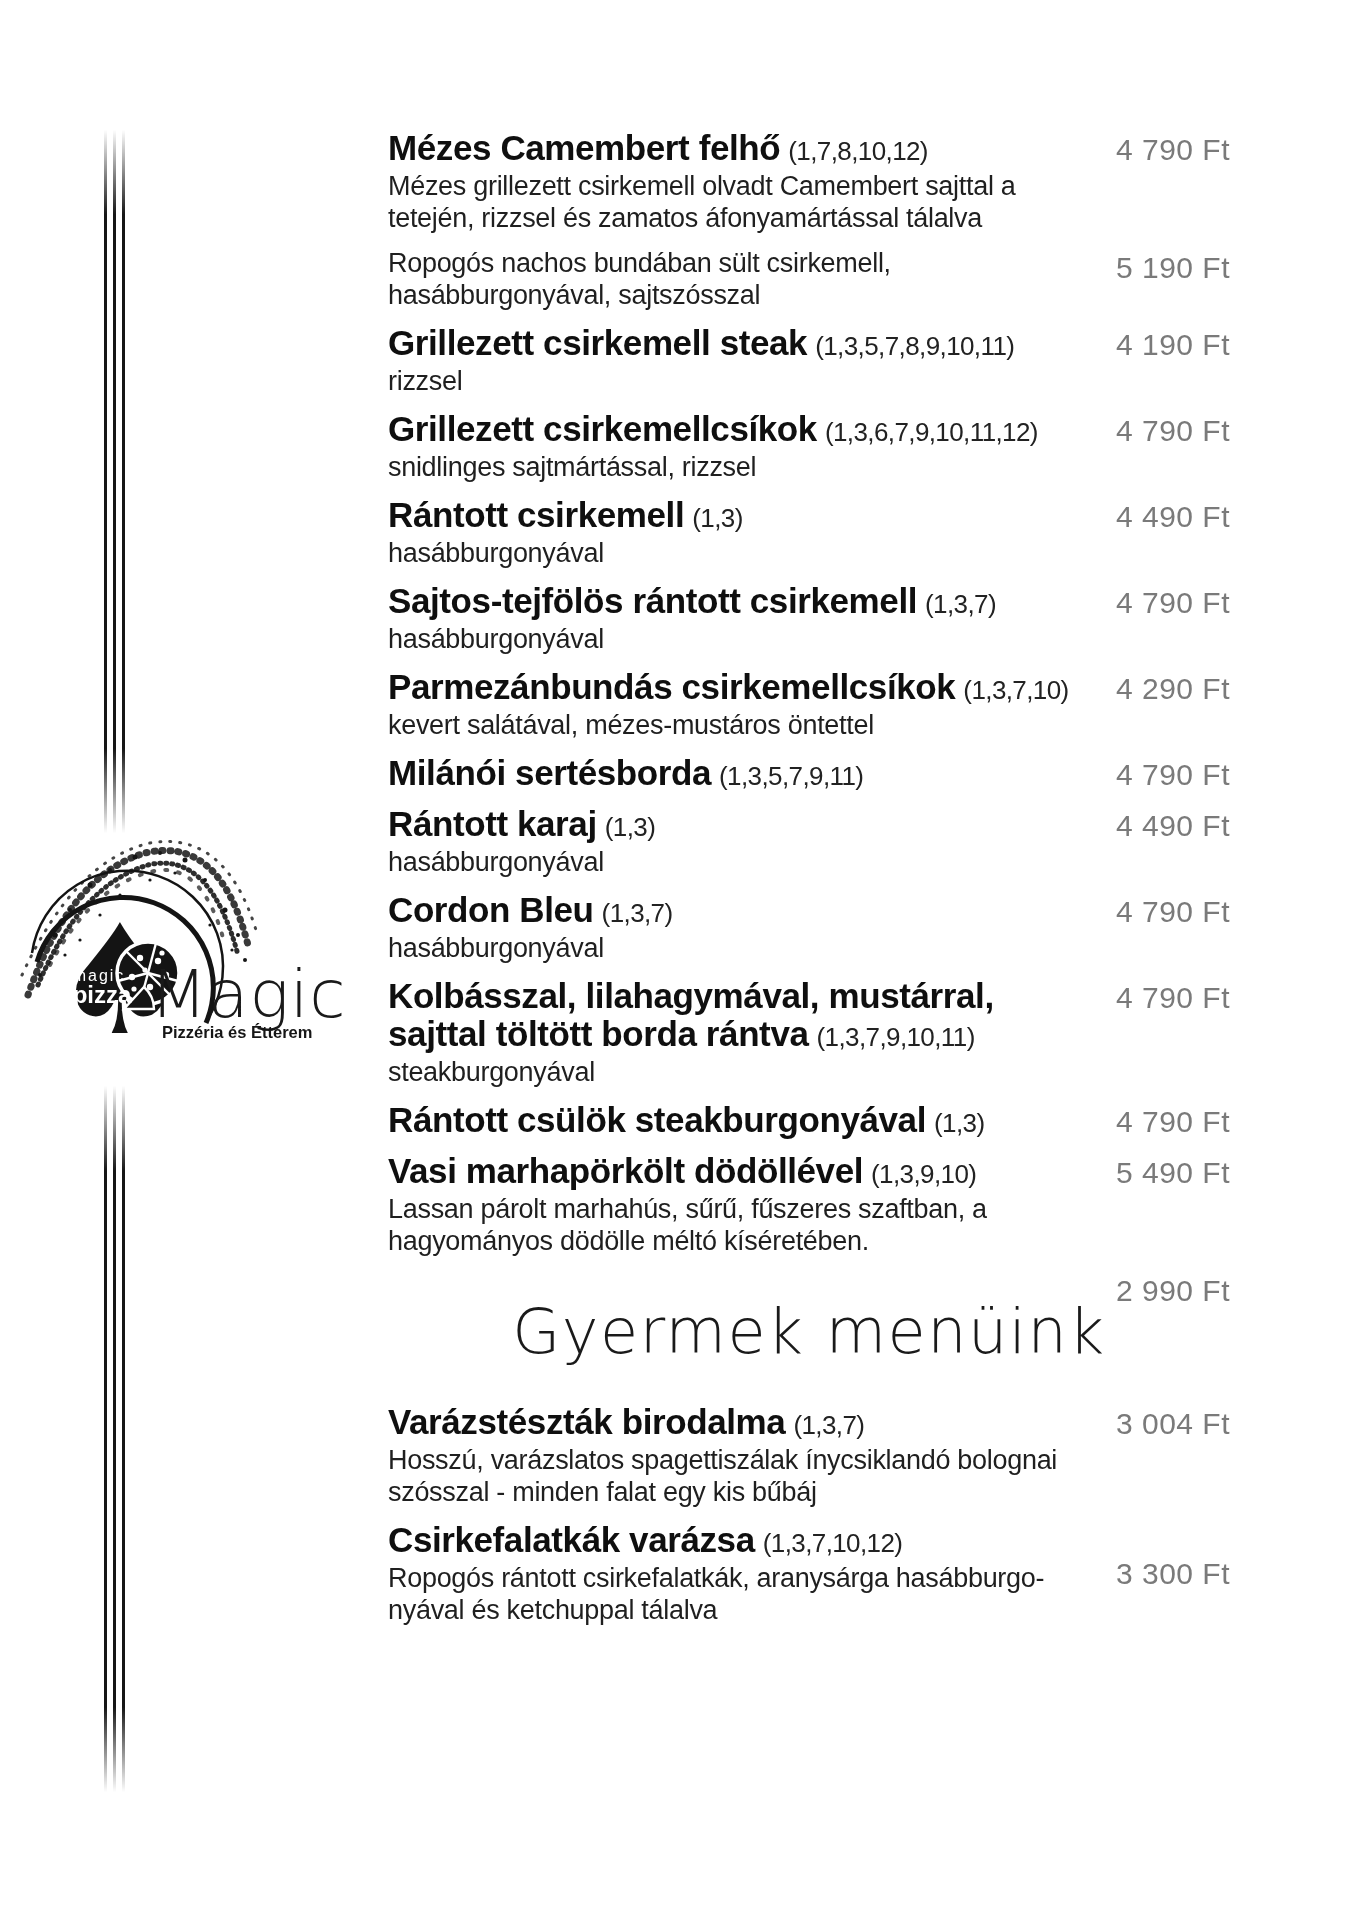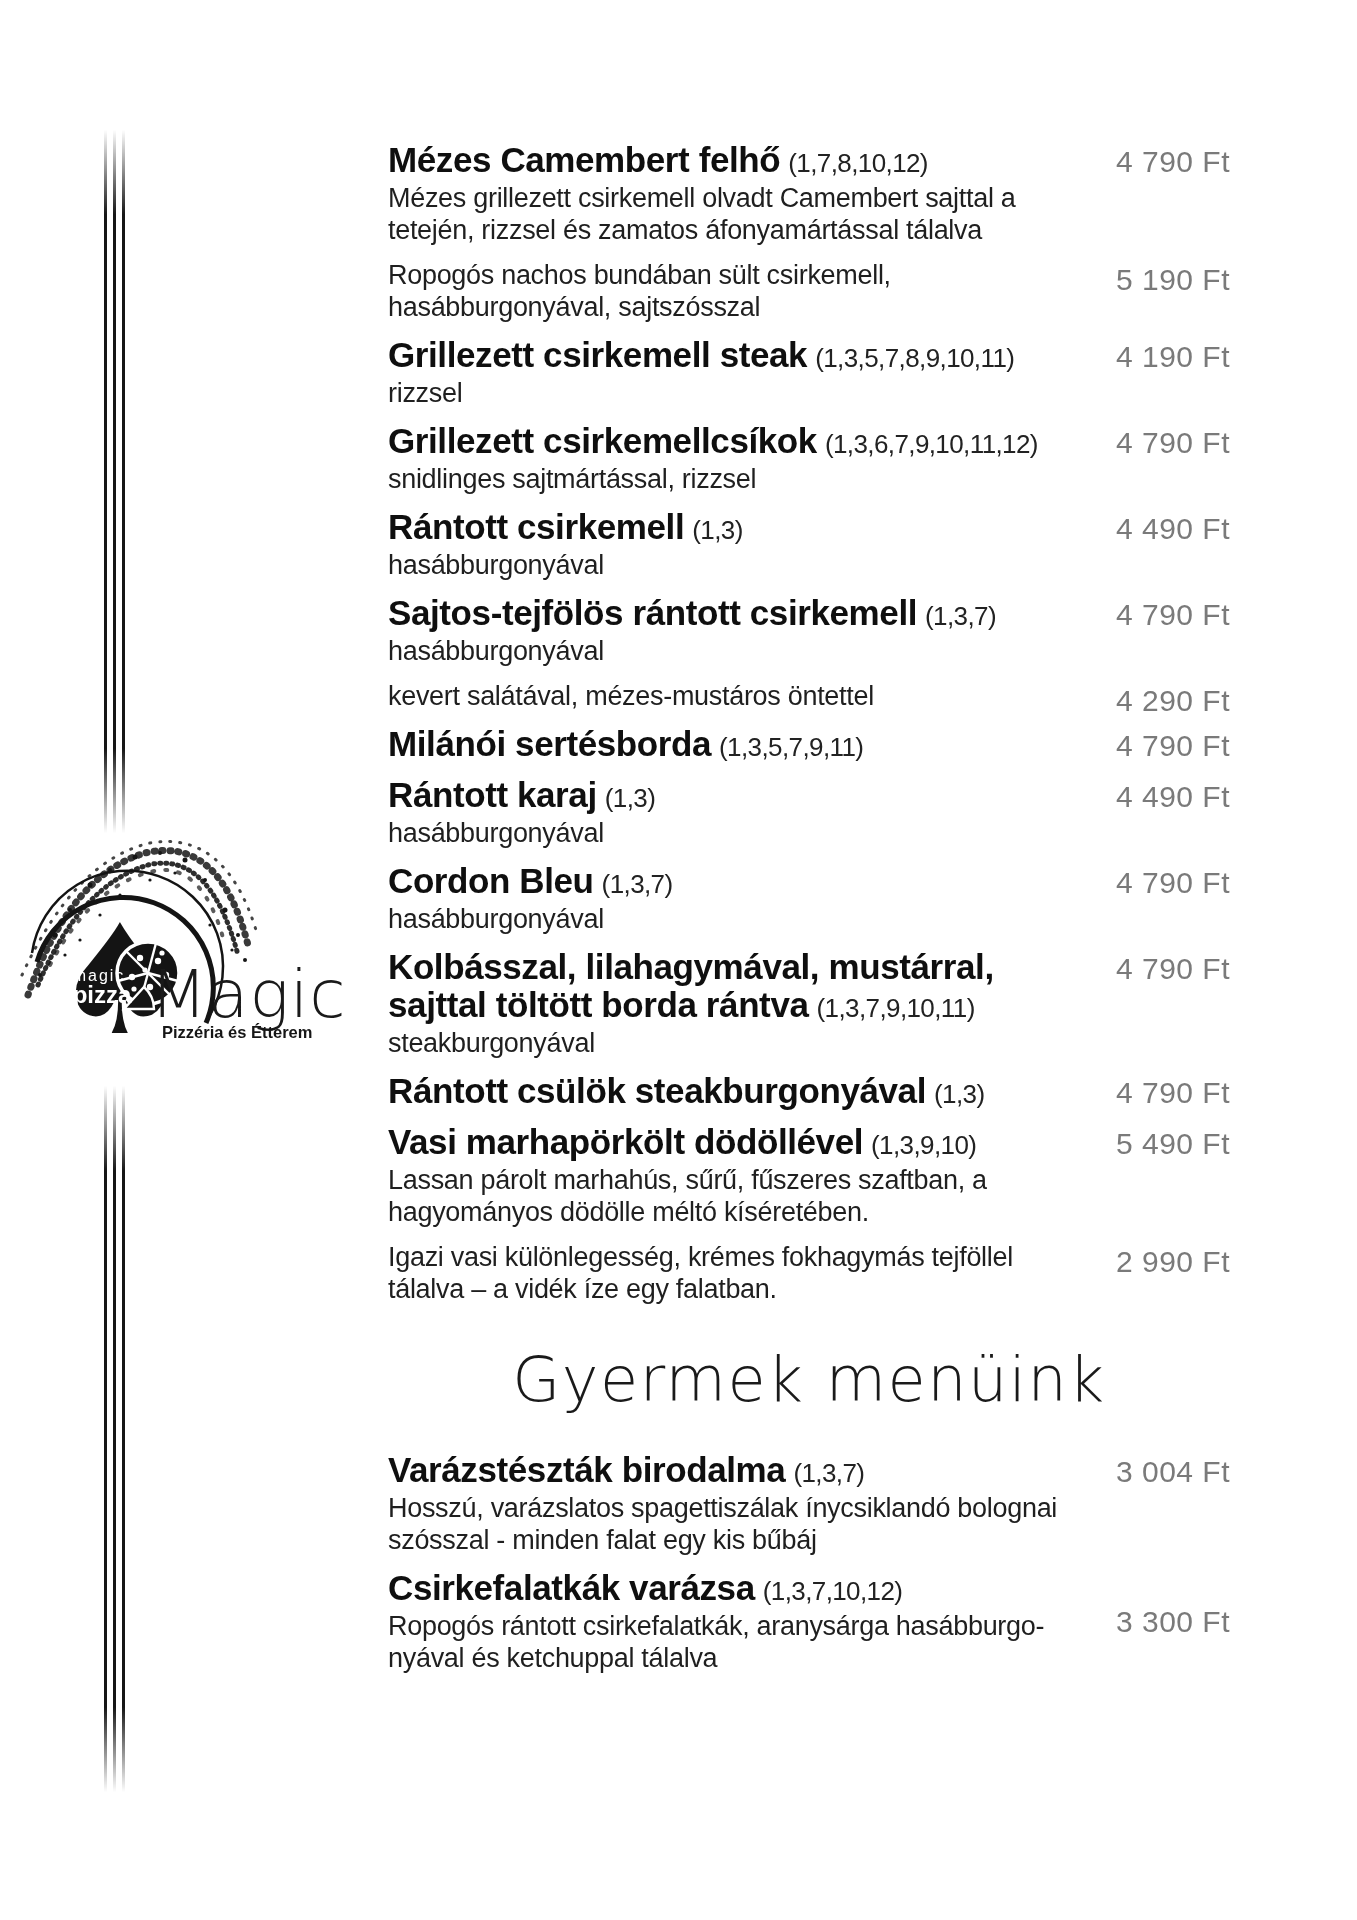--- a/index.html
+++ b/index.html
@@ -13,21 +13,21 @@
     position:absolute;left:104px;width:24px;
     background:repeating-linear-gradient(90deg,#161616 0 3px,transparent 3px 9px);
     -webkit-mask-image:linear-gradient(180deg,transparent 0,#000 12%,#000 88%,transparent 100%);
             mask-image:linear-gradient(180deg,transparent 0,#000 12%,#000 88%,transparent 100%);
   }
   .rail.top{top:130px;height:703px;}
   .rail.bottom{top:1086px;height:706px;}
 
   .logo{position:absolute;left:10px;top:825px;width:360px;height:270px;}
 
-  .content{position:absolute;left:388px;top:16px;width:842px;padding-top:125px;}
+  .content{position:absolute;left:388px;top:4px;width:842px;padding-top:125px;}
   section{display:block;}
   .item{position:relative;margin-bottom:13px;}
   .nameline{padding-right:120px;}
   .iname{
     font-size:35px;font-weight:bold;color:#0f0f0f;line-height:38px;
     letter-spacing:-0.4px;white-space:pre-line;font-stretch:condensed;
   }
   .iall{
     font-size:26px;font-weight:400;color:#222;margin-left:8px;
     letter-spacing:-0.6px;font-stretch:condensed;
@@ -158,20 +158,23 @@
     <div class="iprice" style="color: rgb(122, 122, 122);">4 490 Ft</div>
   </div>
       <div class="item">
     <div class="nameline">
       <span class="iname">Sajtos-tejfölös rántott csirkemell</span><span class="iall">(1,3,7)</span>
     </div>
     <div class="idesc">hasábburgonyával</div>
     <div class="iprice" style="color: rgb(122, 122, 122);">4 790 Ft</div>
   </div>
       <div class="item">
+    <div class="nameline">
+      <span class="iname">Parmezánbundás csirkemellcsíkok</span><span class="iall">(1,3,7,10)</span>
+    </div>
     <div class="idesc">kevert salátával, mézes-mustáros öntettel</div>
     <div class="iprice" style="color: rgb(122, 122, 122);">4 290 Ft</div>
   </div>
       <div class="item">
     <div class="nameline">
       <span class="iname">Milánói sertésborda</span><span class="iall">(1,3,5,7,9,11)</span>
     </div>
 
     <div class="iprice" style="color: rgb(122, 122, 122);">4 790 Ft</div>
   </div>
@@ -206,22 +209,20 @@
   </div>
       <div class="item">
     <div class="nameline">
       <span class="iname">Vasi marhapörkölt dödöllével</span><span class="iall">(1,3,9,10)</span>
     </div>
     <div class="idesc">Lassan párolt marhahús, sűrű, fűszeres szaftban, a
 hagyományos dödölle méltó kíséretében.</div>
     <div class="iprice" style="color: rgb(122, 122, 122); margin-left: 48px;">5 490 Ft</div>
   </div>
       <div class="item">
-    <div class="idesc">Igazi vasi különlegesség, krémes fokhagymás tejföllel
-tálalva – a vidék íze egy falatban.</div>
     <div class="iprice" style="color: rgb(122, 122, 122);">2 990 Ft</div>
   </div>
     </section>
     <section>
       <h2 class="section-title">Gyermek menüink</h2>
       <div class="item">
     <div class="nameline">
       <span class="iname">Varázstészták birodalma</span><span class="iall">(1,3,7)</span>
     </div>
     <div class="idesc">Hosszú, varázslatos spagettiszálak ínycsiklandó bolognai

